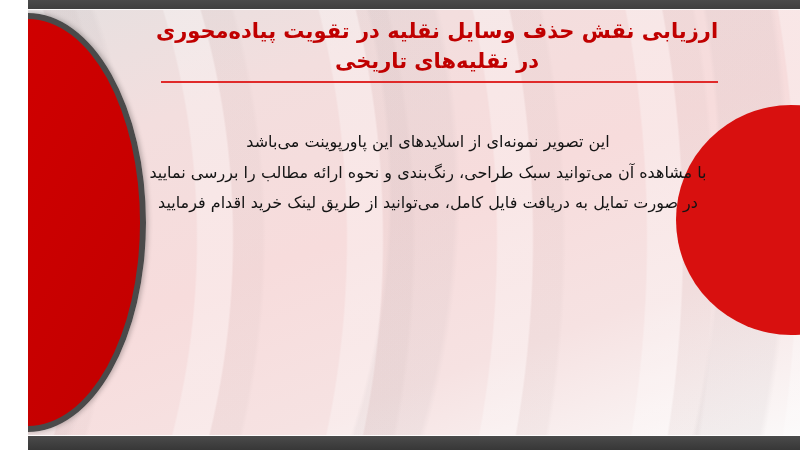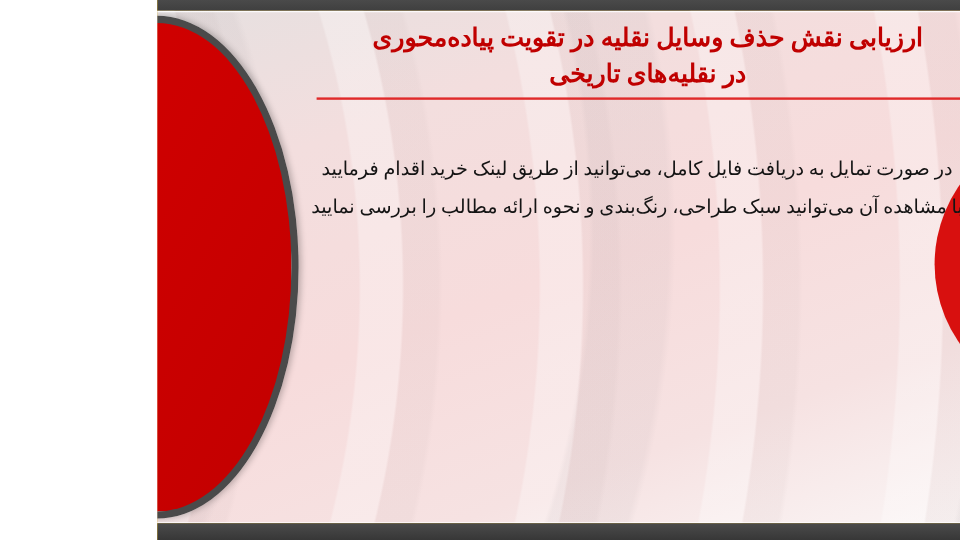--- a/index.html
+++ b/index.html
@@ -10,26 +10,25 @@
   body {
     width: 800px;
     height: 450px;
     overflow: hidden;
     font-family: "DejaVu Sans", "Liberation Sans", sans-serif;
   }
 
   
   .slide {
     position: relative;
-    width: 669px;
+    width: 772px;
     height: 450px;
     overflow: hidden;
-    background: #eab308;
+    background: #a3a3a3;
     box-sizing: border-box;
-    font-family: Liberation Serif, serif;
   }
 
   
   .frame-top,
   .frame-bottom {
     position: absolute;
     left: 0;
     width: 800px;
     background: linear-gradient(180deg, #4a4a4a 0%, #3f3f3f 100%);
   }
@@ -178,21 +177,22 @@
     <div class="left-lens"></div>
 
     <div class="title-block">
       <div class="title-line">ارزیابی نقش حذف وسایل نقلیه در تقویت پیاده‌محوری</div>
       <div class="title-line">در نقلیه‌های تاریخی</div>
     </div>
 
     <div class="title-rule"></div>
 
     <div class="body-block">
+      <div class="body-line">این تصویر نمونه‌ای از اسلایدهای این پاورپوینت می‌باشد</div>
+      <div class="body-line">با مشاهده آن می‌توانید سبک طراحی، رنگ‌بندی و نحوه ارائه مطالب را بررسی نمایید</div>
       <div class="body-line">در صورت تمایل به دریافت فایل کامل، می‌توانید از طریق لینک خرید اقدام فرمایید</div>
-      <div class="body-line">با مشاهده آن می‌توانید سبک طراحی، رنگ‌بندی و نحوه ارائه مطالب را بررسی نمایید</div>
     </div>
 
     <div class="page-inner-edge"></div>
   </div>
 
   <div class="frame-bottom"></div>
 </div>
 
 </body></html>

